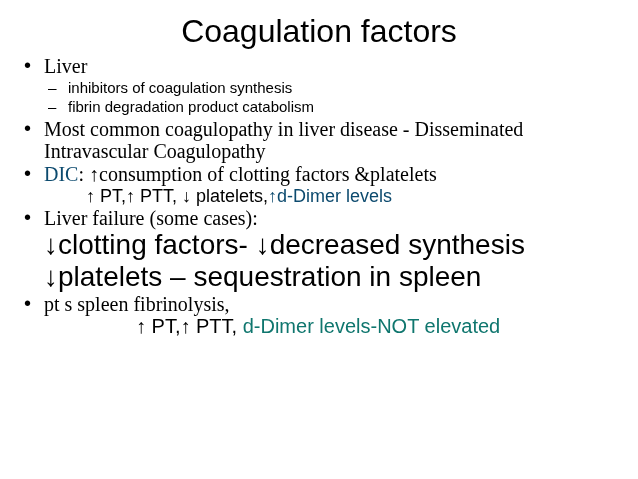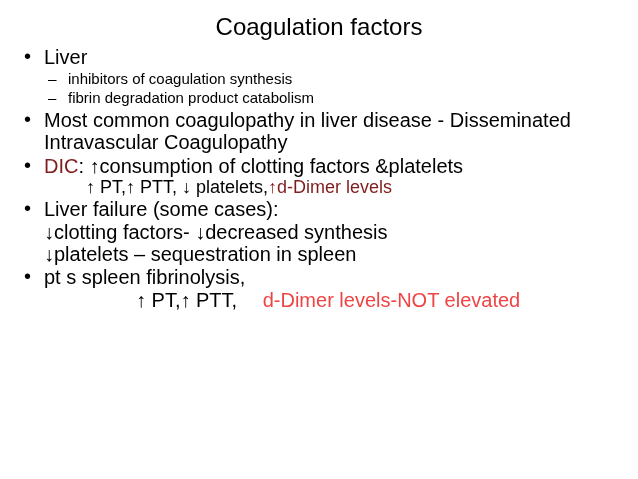--- a/index.html
+++ b/index.html
@@ -17,21 +17,21 @@
   .slide {
     position: relative;
     width: 638px;
     height: 479px;
     box-sizing: border-box;
     padding: 0;
     background: #ffffff;
   }
   .slide-title {
     text-align: center;
-    font-size: 24px;
+    font-size: 32px;
     font-weight: normal;
     line-height: 1.1;
     margin: 14px 0 6px 0;
     letter-spacing: 0px;
   }
   .body {
     padding: 0 14px 0 18px;
   }
   ul.lvl1 {
     list-style: none;
@@ -64,41 +64,41 @@
     line-height: 1.3;
   }
   ul.lvl2 > li > .bullet {
     position: absolute;
     left: 4px;
     top: 0;
     font-size: 15px;
   }
   .line {
     display: block;
+    font-family: Liberation Serif, serif;
   }
   .indent-arrow {
     display: block;
     padding-left: 42px;
     font-size: 18px;
   }
   .indent-arrow2 {
     display: block;
     padding-left: 92px;
     font-size: 20px;
   }
   .blue {
-    color: #7f1d1d;
+    color: #0c4a6e;
   }
   .red {
-    color: #ef4444;
-    margin-left: 20px;
+    color: #0f766e;
   }
   .sub-line {
     display: block;
-    font-size: 20px;
+    font-size: 28px;
     line-height: 1.12;
   }
   .nowrap { white-space: pre; }
 </style>
 </head>
 <body>
 
 <div class="slide">
 
   <div class="slide-title">Coagulation factors</div>

